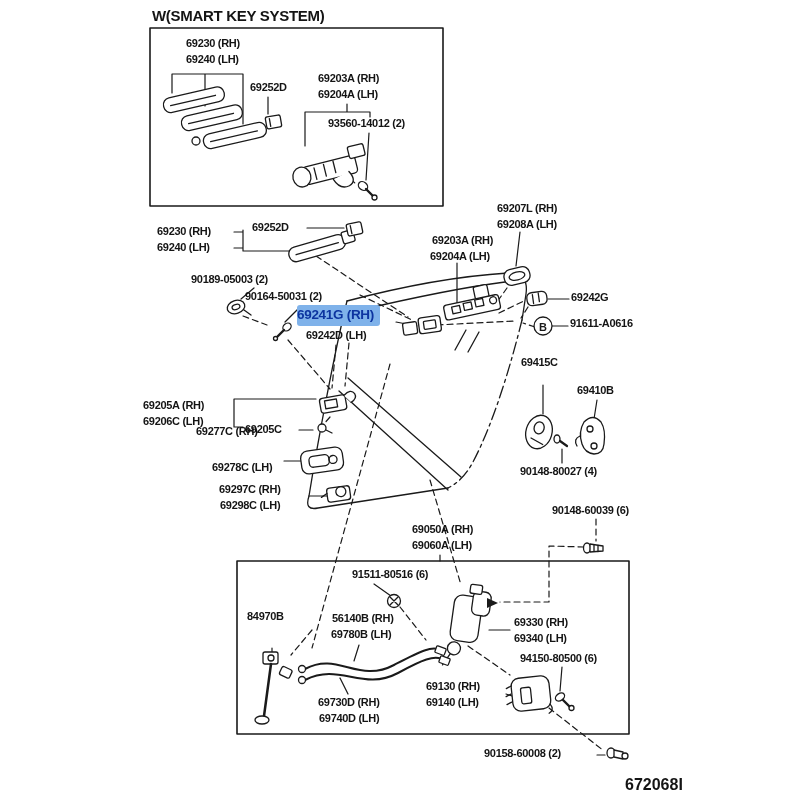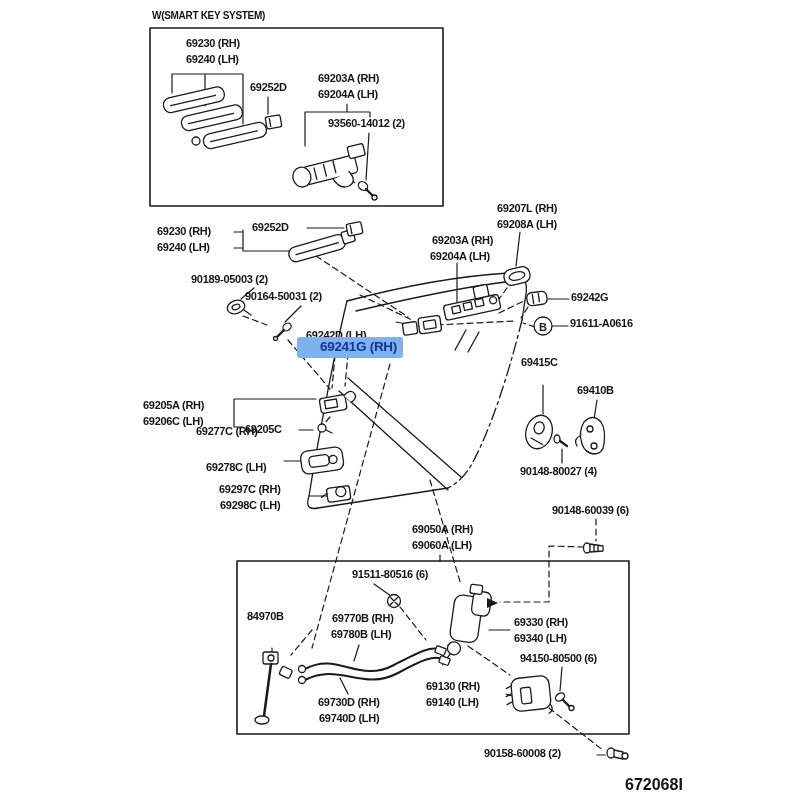--- a/index.html
+++ b/index.html
@@ -1,25 +1,25 @@
 <!DOCTYPE html>
 <html style="--highlight-bg: #7fb2ea; --highlight-text: #0d35a0; --line: #1a1a1a; --label: #141414;"><head>
 <meta charset="utf-8">
 <style>
   html,body{margin:0;padding:0;background:#fff;}
   .stage{position:relative;width:800px;height:800px;background:#fff;overflow:hidden;
          font-family:"Liberation Sans",sans-serif;}
   svg.art{position:absolute;left:0;top:0;color:var(--line,#1a1a1a);}
   .pn{position:absolute;font-weight:700;font-size:11px;letter-spacing:-0.3px;
       color:var(--label,#141414);white-space:nowrap;line-height:15px;z-index:5;}
-  .pn.small{font-size:10px;}
+  .pn.small{font-size:15px;}
   .pn.code{font-size:16px;letter-spacing:0;}
   .hl{position:absolute;z-index:6;font-weight:700;font-size:13.5px;letter-spacing:-0.3px;
       white-space:nowrap;background:var(--highlight-bg,#7fb2ea);color:var(--highlight-text,#0d35a0);
-      padding:2px 6px 3px 23px;border-radius:3px;line-height:16px;margin-top:32px;}
+      padding:2px 6px 3px 0;border-radius:3px;line-height:16px;}
 </style>
 </head>
 <body>
 
 <div class="stage">
 
 <svg class="art" width="800" height="800" viewBox="0 0 800 800" fill="none" stroke="currentColor" stroke-width="1.3" stroke-linecap="round" stroke-linejoin="round">
 
   <g stroke-width="1.6">
     <rect x="150" y="28" width="293" height="178"></rect>
@@ -278,28 +278,28 @@
 
 <div class="pn" style="left:521px;top:355px">69415C</div>
 <div class="pn" style="left:577px;top:383px">69410B</div>
 <div class="pn" style="left:520px;top:464px">90148-80027 (4)</div>
 <div class="pn" style="left:552px;top:503px">90148-60039 (6)</div>
 
 <div class="pn" style="left:143px;top:398px">69205A (RH)</div>
 <div class="pn" style="left:143px;top:414px">69206C (LH)</div>
 <div class="pn" style="left:245px;top:422px">69205C</div>
 <div class="pn" style="left:196px;top:424px">69277C (RH)</div>
-<div class="pn" style="left:206px;top:460px">69278C (LH)</div>
+<div class="pn" style="left:212px;top:460px">69278C (LH)</div>
 <div class="pn" style="left:219px;top:482px">69297C (RH)</div>
 <div class="pn" style="left:220px;top:498px">69298C (LH)</div>
 
 <div class="pn" style="left:412px;top:522px">69050A (RH)</div>
 <div class="pn" style="left:412px;top:538px">69060A (LH)</div>
 <div class="pn" style="left:352px;top:567px">91511-80516 (6)</div>
-<div class="pn" style="left:332px;top:611px">69770B (RH)</div>
+<div class="pn" style="left:332px;top:611px">56140B (RH)</div>
 <div class="pn" style="left:331px;top:627px">69780B (LH)</div>
 <div class="pn" style="left:247px;top:609px">84970B</div>
 <div class="pn" style="left:318px;top:695px">69730D (RH)</div>
 <div class="pn" style="left:319px;top:711px">69740D (LH)</div>
 <div class="pn" style="left:514px;top:615px">69330 (RH)</div>
 <div class="pn" style="left:514px;top:631px">69340 (LH)</div>
 <div class="pn" style="left:520px;top:651px">94150-80500 (6)</div>
 <div class="pn" style="left:426px;top:679px">69130 (RH)</div>
 <div class="pn" style="left:426px;top:695px">69140 (LH)</div>
 

